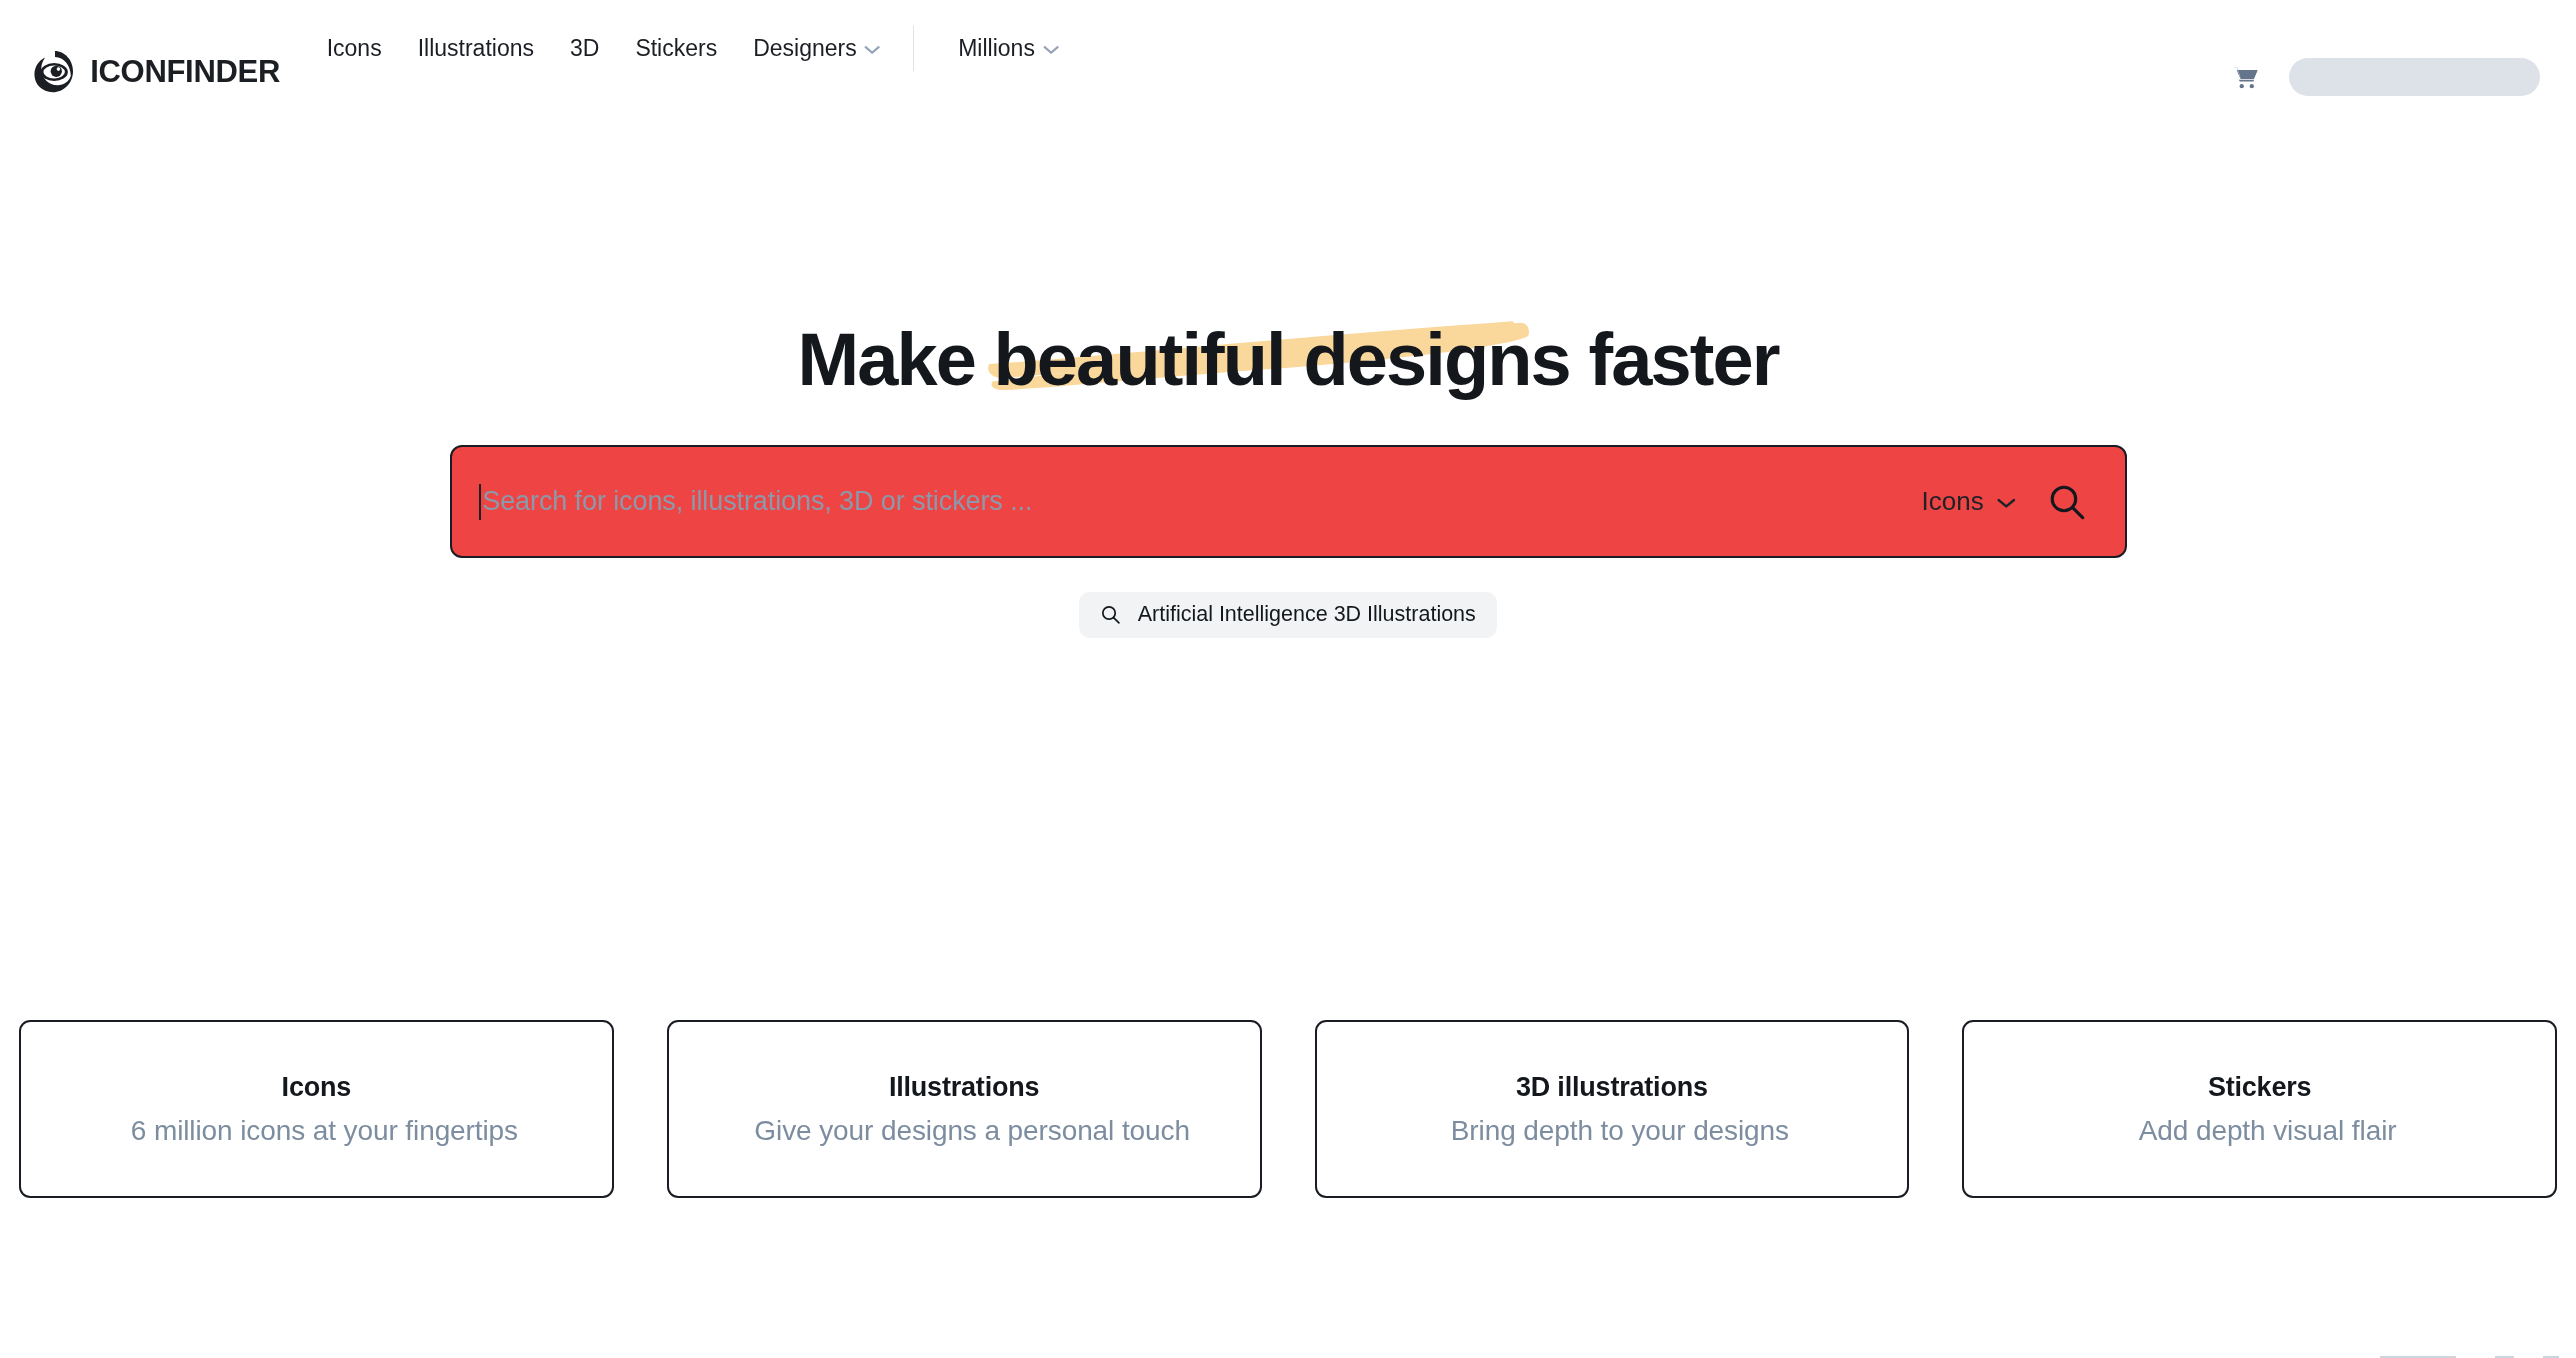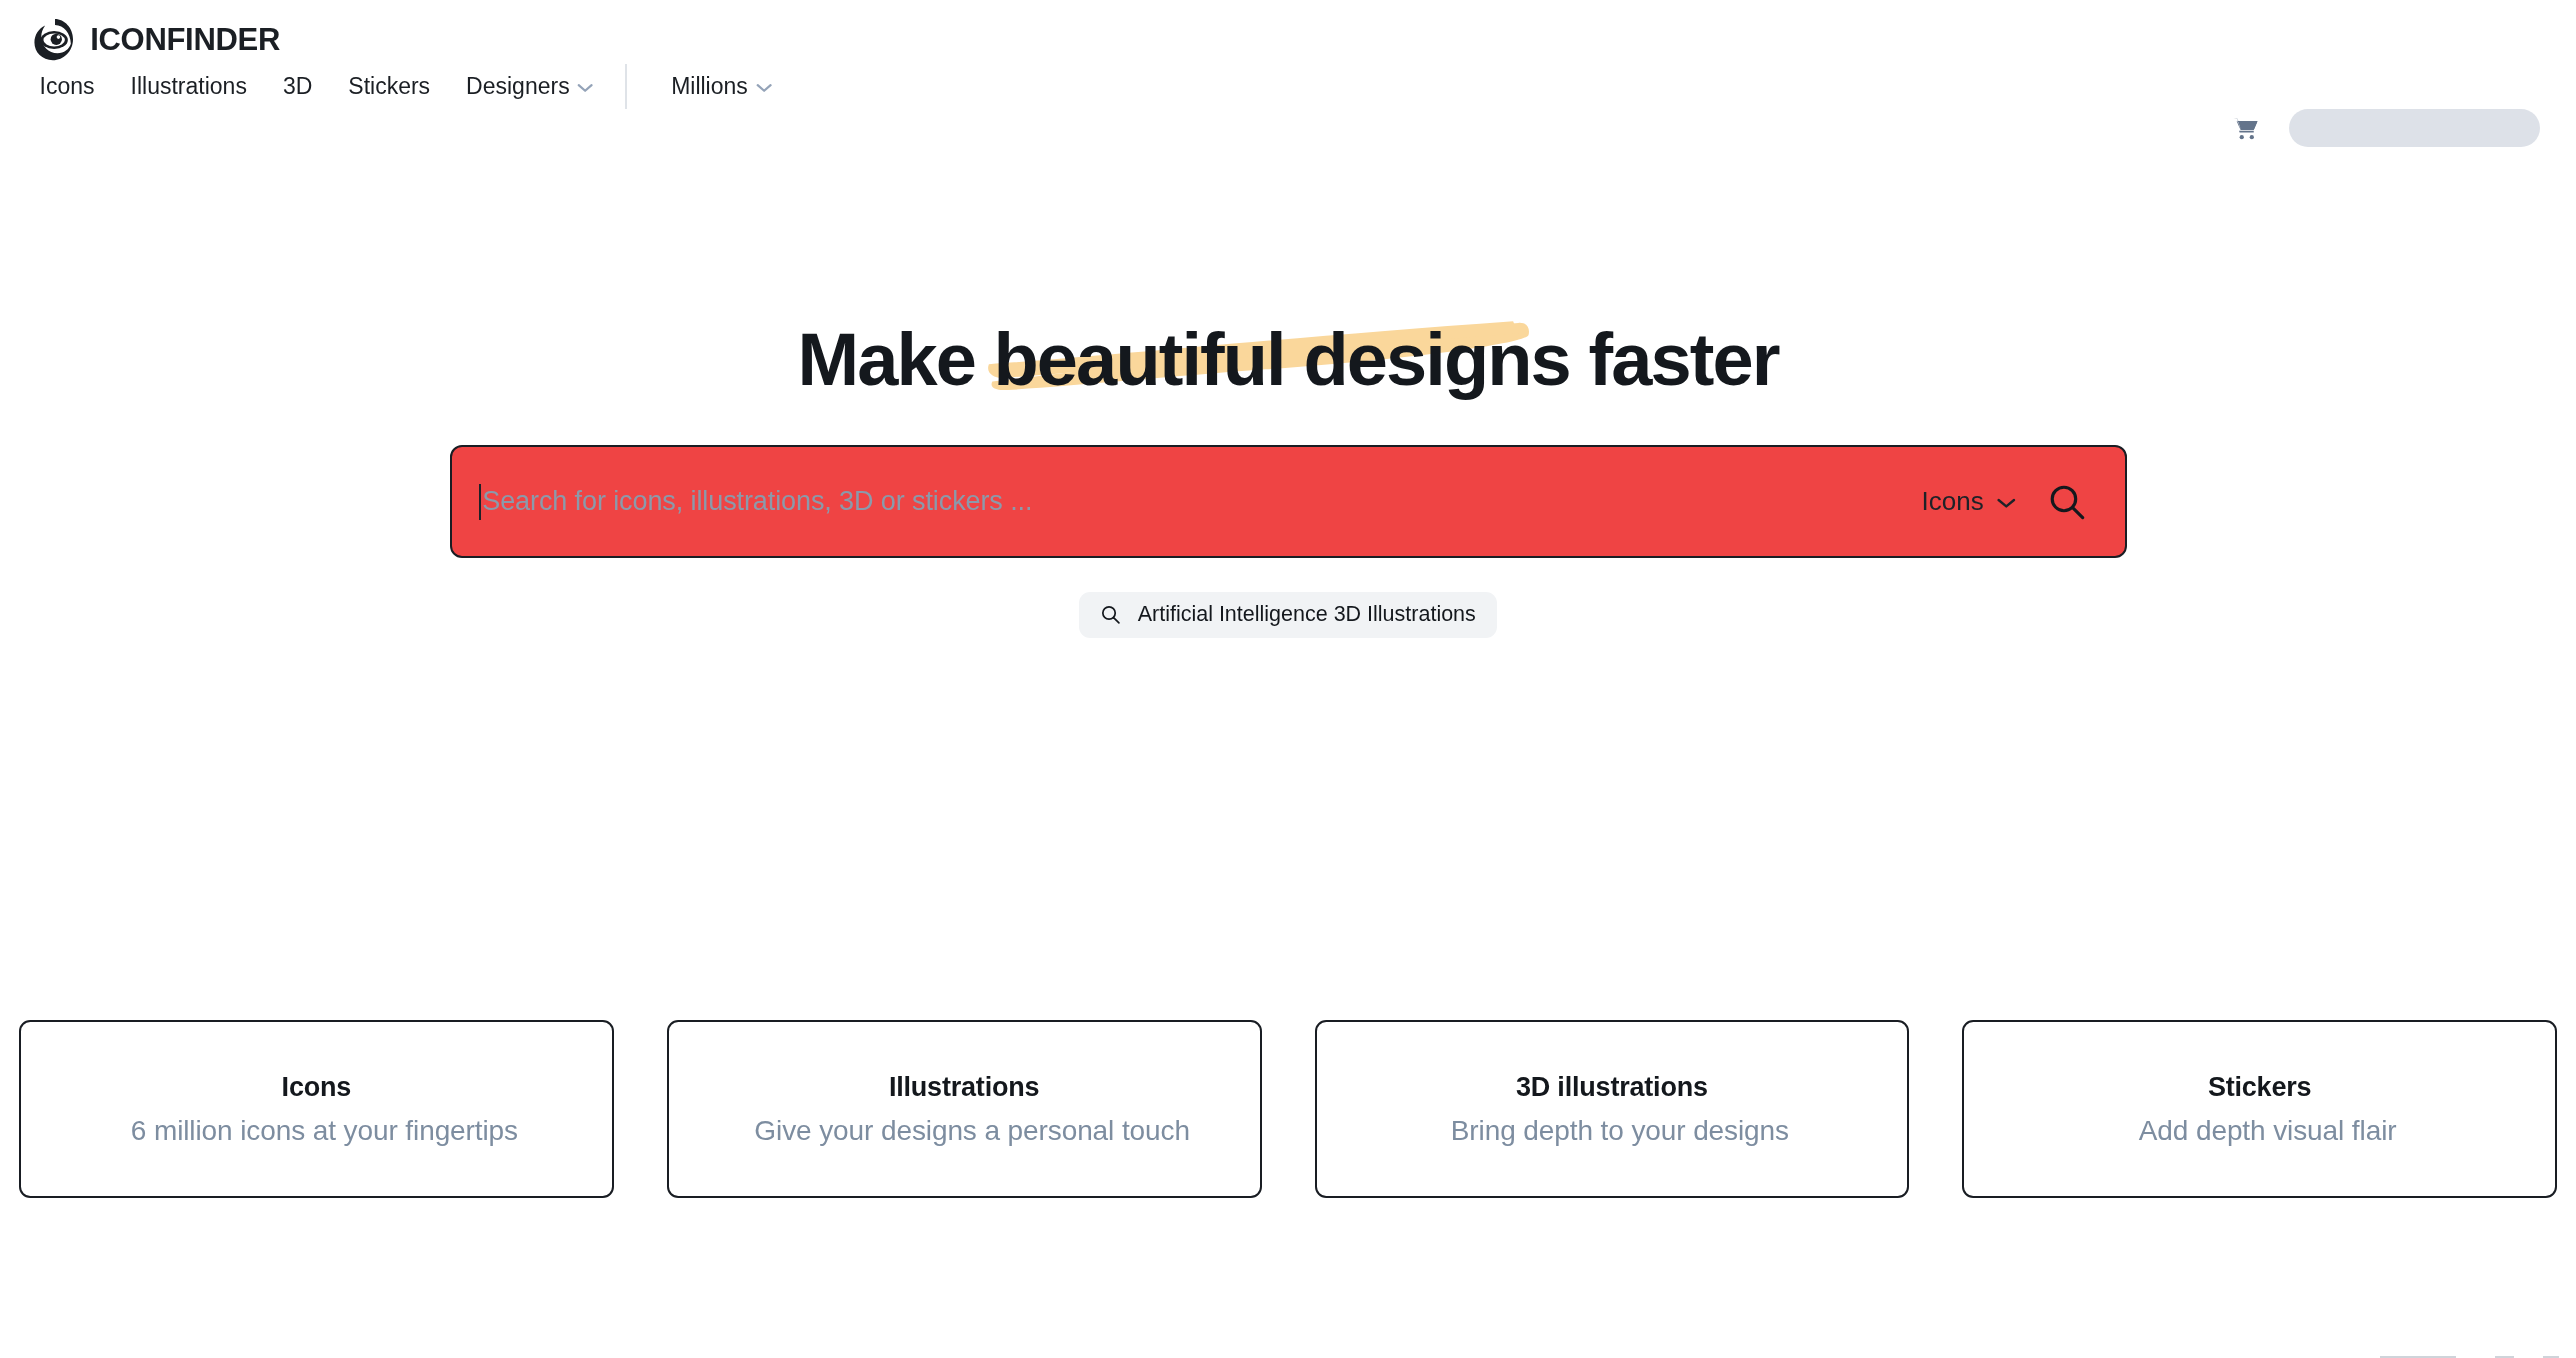--- a/index.html
+++ b/index.html
@@ -11,24 +11,23 @@
     font-family: "Liberation Sans", sans-serif;
     overflow: hidden;
   }
 
   
   .header {
     position: relative;
     width: 2576px;
     height: 96px;
     display: flex;
-    align-items: flex-start;
-    padding: 16px 31px 0 31px;
+    align-items: flex-end;
+    padding: 0 31px 0 31px;
     background: #ffffff;
-    flex-direction: column;
   }
 
   .brand {
     display: flex;
     align-items: center;
     gap: 11.2px;
     text-decoration: none;
     margin-right: 38px;
   }
   .brand-mark { width: 48px; height: 48px; display: block; flex: 0 0 auto; }

